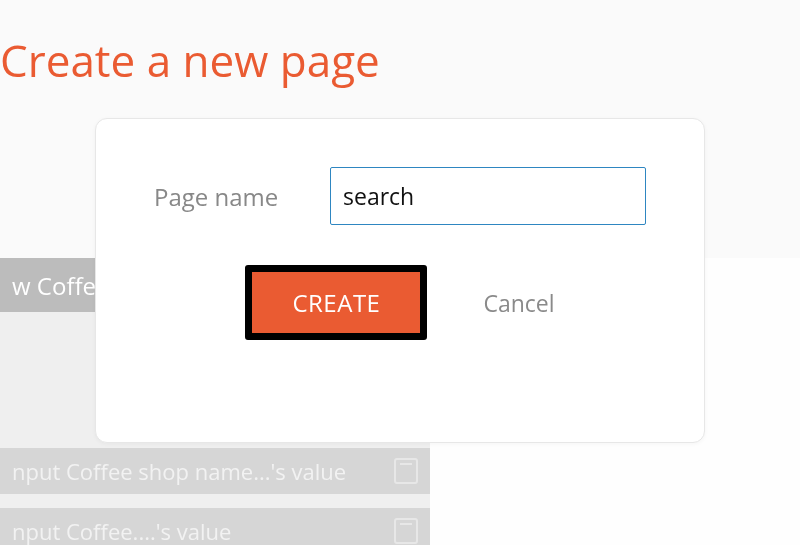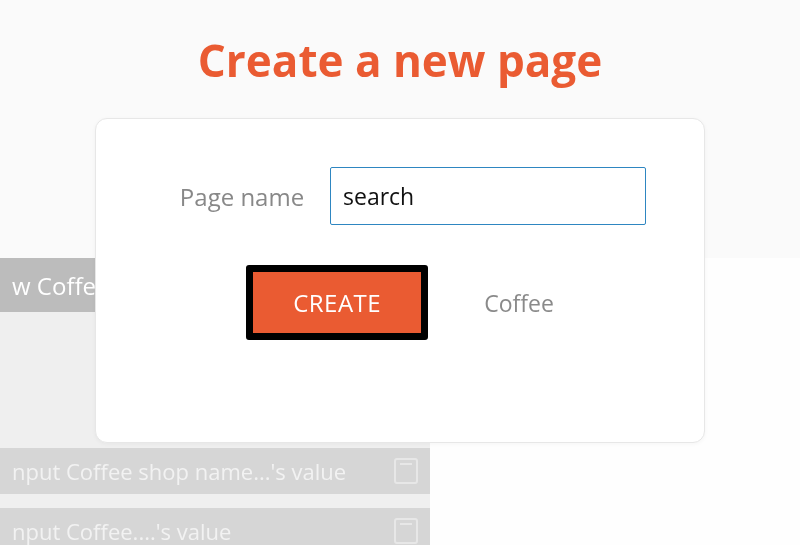--- a/index.html
+++ b/index.html
@@ -70,23 +70,23 @@
       left: 4px;
       right: 4px;
       height: 2px;
       background: #e7e7e7;
     }
     .title {
       position: absolute;
       top: 30px;
       left: 0;
       width: 800px;
-      text-align: center;
+      text-align: left;
       font-size: 44px;
-      font-weight: 700;
+      font-weight: 400;
       color: #ea5b32;
     }
     .dialog {
       position: absolute;
       top: 118px;
       left: 95px;
       width: 610px;
       height: 325px;
       background: #ffffff;
       border: 1px solid #e7e7e7;
@@ -96,21 +96,20 @@
     }
     .form-row {
       display: flex;
       align-items: center;
       margin-bottom: 28px;
     }
     .form-label {
       width: 205px;
       font-size: 24px;
       color: #888888;
-      text-align: center;
     }
     .form-input {
       flex: 1;
       height: 58px;
       border: 1px solid #2e86c1;
       border-radius: 2px;
       font-size: 23px;
       color: #111;
       padding: 0 12px;
       font-family: inherit;
@@ -185,16 +184,16 @@
 <div class="dialog">
 
   <div class="form-row">
     <label class="form-label">Page name</label>
     <input type="text" class="form-input" value="search" style="">
   </div>
 
 
   <div class="button-row">
     <button class="create-btn">CREATE</button>
-    <button class="cancel-btn">Coffee</button>
+    <button class="cancel-btn">Cancel</button>
   </div>
 
 </div>
 
 </body></html>

